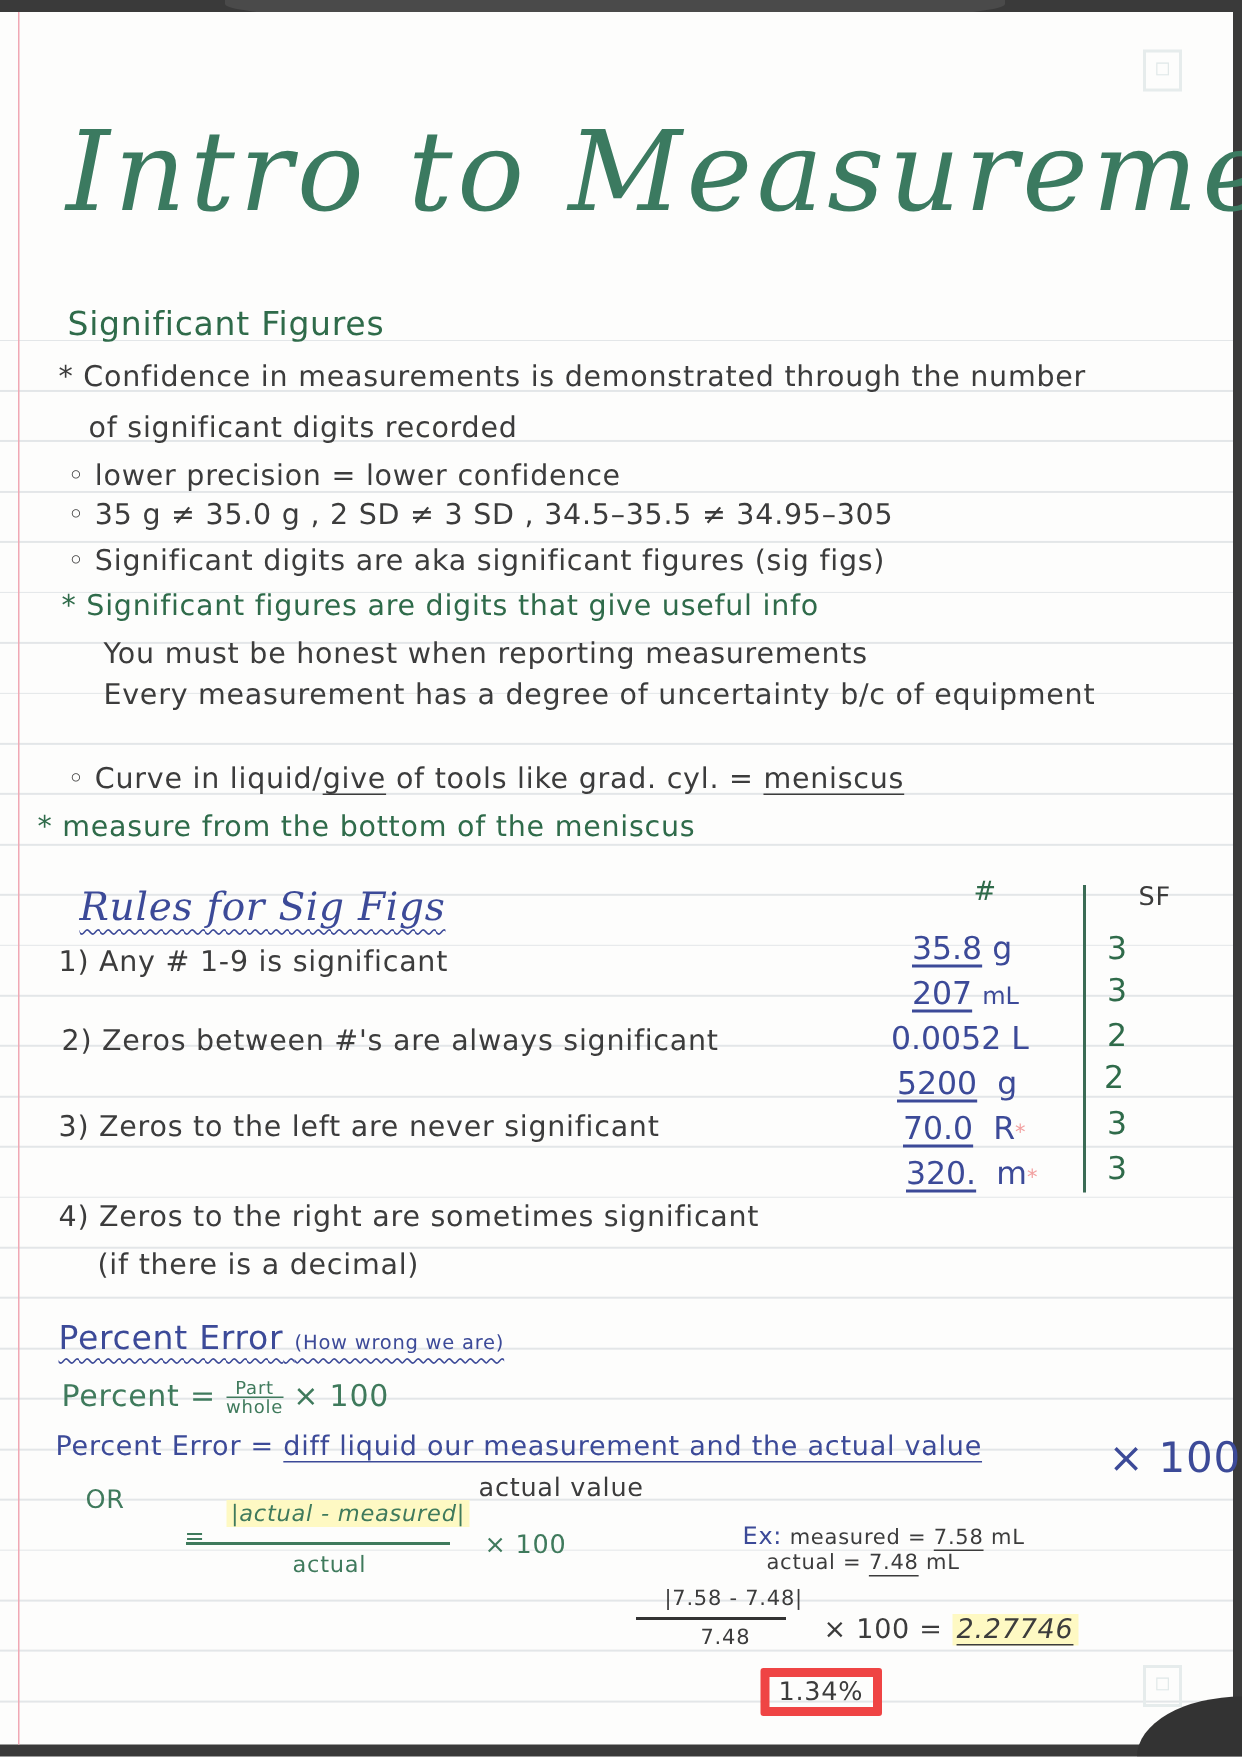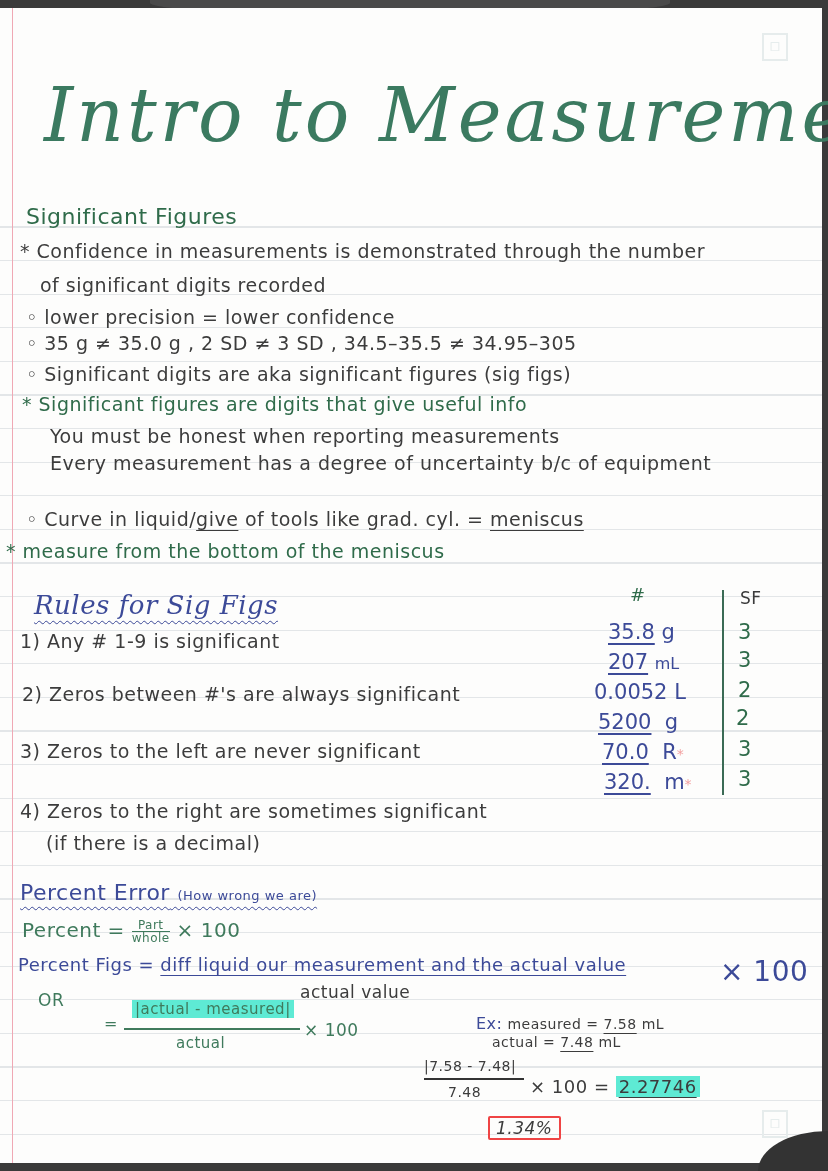--- a/index.html
+++ b/index.html
@@ -27,39 +27,39 @@
   }
   .bottom-curl {
     position: absolute; right: 0; bottom: 0; width: 70px; height: 40px;
     background: #333; border-top-left-radius: 100% 100%;
   }
   .corner-mark {
     position: absolute; width: 22px; height: 24px; border: 2px solid #e6ecec; color: #e0e8e8;
     font-size: 13px; text-align: center; line-height: 22px;
   }
   .ink { position: absolute; white-space: nowrap; }
-  .hand { font-family: "DejaVu Sans", sans-serif; letter-spacing: 0.5px; }
+  .hand { font-family: "DejaVu Sans", sans-serif; letter-spacing: 0.5px; margin-left: 19px; }
   .green { color: #3f7a5c; }
   .dgreen { color: #2f6b4a; }
   .gray { color: #3c3c3c; }
   .blue { color: #3c4a98; }
   .title {
     font-family: "DejaVu Serif", serif; font-style: italic; font-size: 74px; font-weight: normal;
     color: #3b7a60; left: 44px; top: 72px; letter-spacing: 3px;
   }
   .h-section { font-size: 22px; }
   .body-line { font-size: 19px; }
   .wavy {
     text-decoration: underline; text-decoration-style: wavy; text-decoration-thickness: 1px; text-underline-offset: 6px;
   }
   .ul { text-decoration: underline; text-underline-offset: 4px; }
   .sf-col-div { position: absolute; left: 722px; top: 590px; width: 2px; height: 205px; background: #3b6b55; }
   .sf-row { position: absolute; font-size: 21px; }
-  .hl { background: #5eead4; padding: 0 3px; }
-  .boxed { border: 2px solid #ef4444; padding: 0 6px; border-radius: 2px; font-style: italic; }
+  .hl { background: #fef9c3; padding: 0 3px; font-style: italic; }
+  .boxed { border: 6px solid #ef4444; padding: 0 6px; border-radius: 2px; }
   .frac { display: inline-block; vertical-align: middle; text-align: center; line-height: 1; }
   .frac .num { display: block; border-bottom: 1.5px solid currentColor; font-size: 12px; padding: 0 2px; }
   .frac .den { display: block; font-size: 12px; }
   .hline { position: absolute; height: 2px; }
 </style>
 </head>
 <body>
 
 <div class="top-shadow"></div>
 <div class="page"></div>
@@ -120,21 +120,21 @@
 <div class="ink hand green" style="left:22px; top:918px; font-size:20px;">
   <span>Percent =</span>
   <span class="frac">
     <span class="num">Part</span>
     <span class="den">whole</span>
   </span>
   <span>× 100</span>
 </div>
 
 <div class="ink hand blue" style="left:18px; top:954px; font-size:18px;">
-  <span>Percent Figs =</span>
+  <span>Percent Error =</span>
   <span class="ul">diff liquid our measurement and the actual value</span>
 </div>
 <div class="ink hand blue" style="left:720px; top:955px; font-size:28px;">× 100</div>
 <div class="ink hand gray" style="left:300px; top:982px; font-size:17px;">actual value</div>
 
 <div class="ink hand green" style="left:38px; top:990px; font-size:17px;">OR</div>
 <div class="ink hand green" style="left:104px; top:1014px; font-size:16px;">=</div>
 <div class="ink hand green" style="left:132px; top:1000px; font-size:15px;"><span class="hl">|actual - measured|</span></div>
 <div class="hline" style="left:124px; top:1028px; width:176px; background:#3f7a5c;"></div>
 <div class="ink hand green" style="left:176px; top:1034px; font-size:15px;">actual</div>

